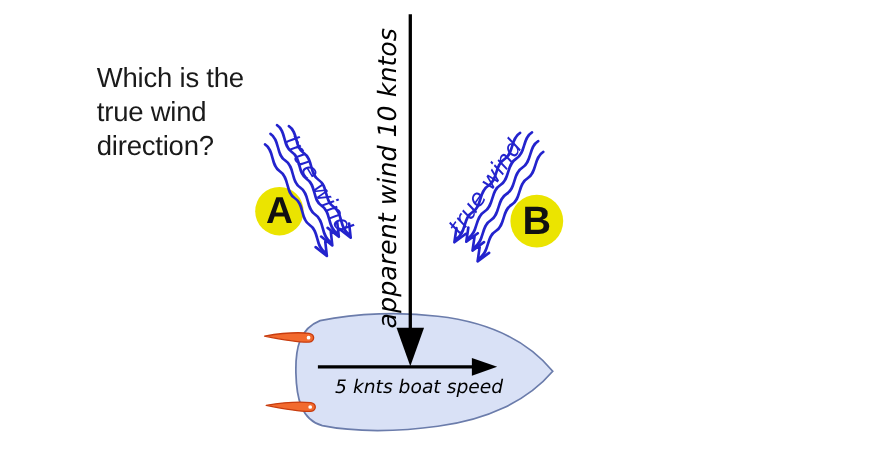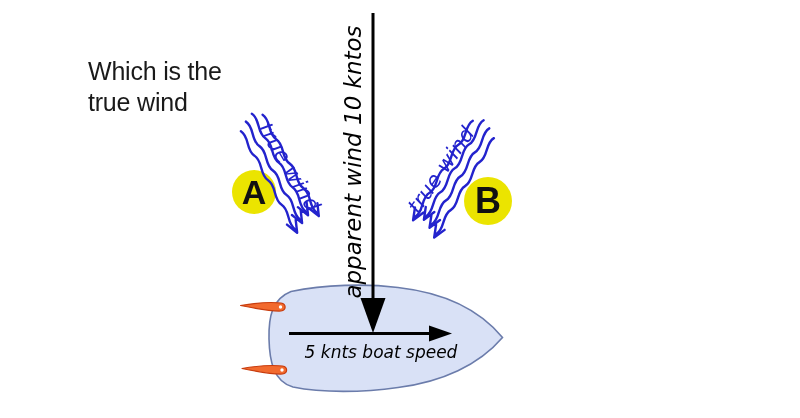--- a/index.html
+++ b/index.html
@@ -84,20 +84,21 @@
       <use href="#waveset"></use>
     </g>
     <g class="wave" transform="translate(497,133) rotate(31) scale(-1,1)">
       <use href="#waveset"></use>
     </g>
   </svg>
 
   <div class="label question">
     <div>Which is the</div>
     <div>true wind</div>
+    <div>direction?</div>
   </div>
 
   <div class="label hand apparent">apparent wind 10 kntos</div>
 
   <div class="label hand truewind truewind-a">true wind</div>
   <div class="label hand truewind truewind-b">true wind</div>
 
   <div class="label hand speed">5 knts boat speed</div>
 
   <div class="option-badge badge-a">A</div>

